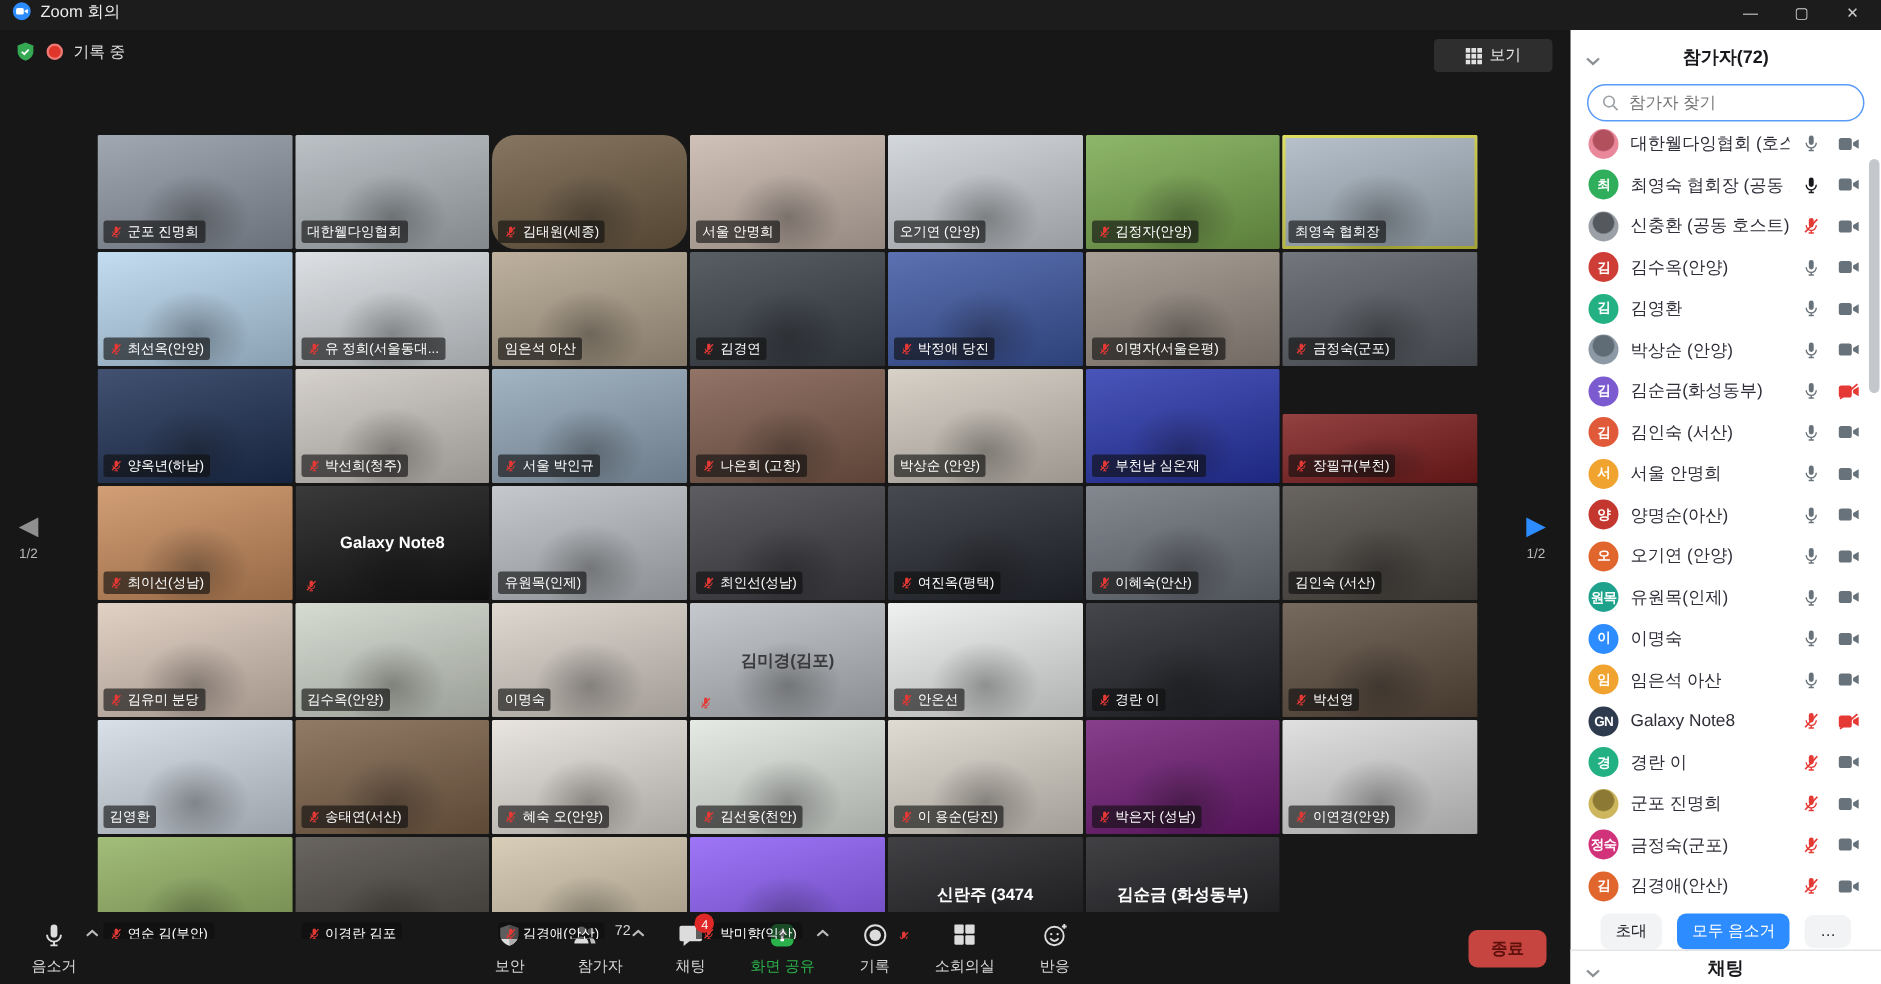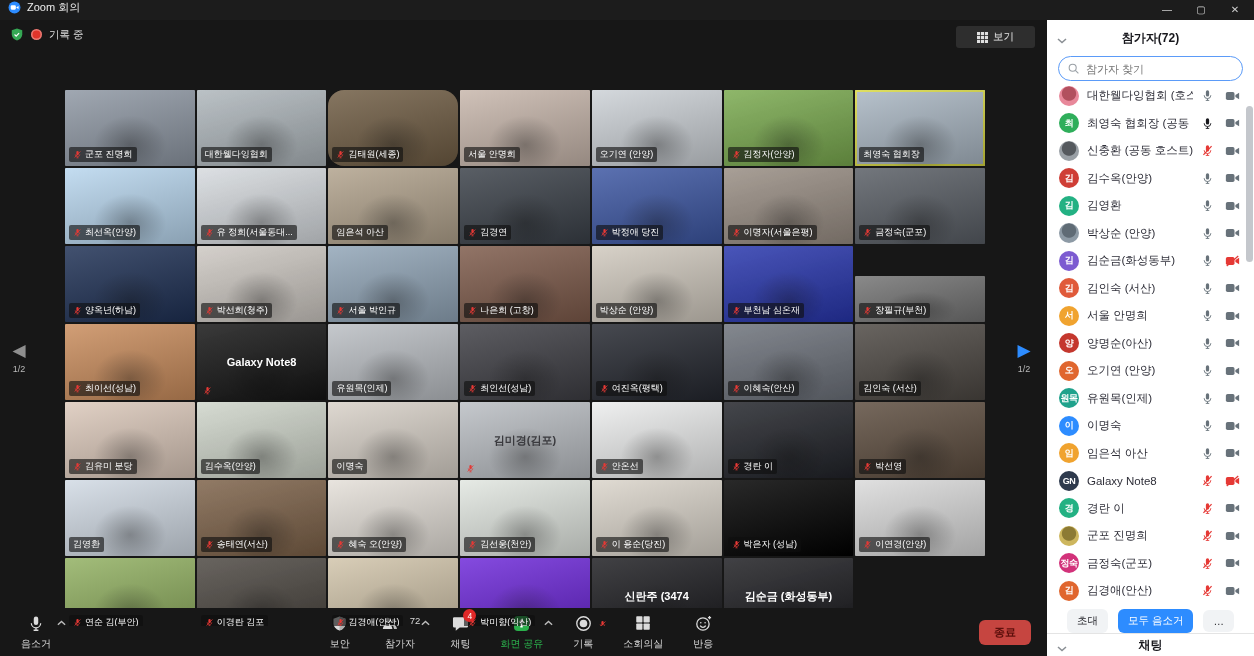--- a/index.html
+++ b/index.html
@@ -333,21 +333,21 @@
                 <svg width="9" height="9" viewBox="0 0 24 24" fill="currentColor">
                   <rect x="9" y="2.5" width="6" height="11.5" rx="3"></rect>
                   <path d="M5.8 11.5a6.2 6.2 0 0 0 12.4 0" fill="none" stroke="currentColor" stroke-width="1.7"></path>
                   <path d="M12 17.7V21M8.8 21h6.4" fill="none" stroke="currentColor" stroke-width="1.7"></path>
                   <path d="M4.5 20L19.5 4" stroke="currentColor" stroke-width="2.2" fill="none"></path>
                 </svg>
               </span>
               <span class="nm">부천남 심온재</span>
             </span>
           </div>
-          <div class="tile" style="background: #737373; margin-top: 30px;">
+          <div class="tile" style="background: #7f1d1d; margin-top: 30px;">
             <span class="chip">
               <span class="r" style="display: flex;">
                 <svg width="9" height="9" viewBox="0 0 24 24" fill="currentColor">
                   <rect x="9" y="2.5" width="6" height="11.5" rx="3"></rect>
                   <path d="M5.8 11.5a6.2 6.2 0 0 0 12.4 0" fill="none" stroke="currentColor" stroke-width="1.7"></path>
                   <path d="M12 17.7V21M8.8 21h6.4" fill="none" stroke="currentColor" stroke-width="1.7"></path>
                   <path d="M4.5 20L19.5 4" stroke="currentColor" stroke-width="2.2" fill="none"></path>
                 </svg>
               </span>
               <span class="nm">장필규(부천)</span>
@@ -549,21 +549,21 @@
                 <svg width="9" height="9" viewBox="0 0 24 24" fill="currentColor">
                   <rect x="9" y="2.5" width="6" height="11.5" rx="3"></rect>
                   <path d="M5.8 11.5a6.2 6.2 0 0 0 12.4 0" fill="none" stroke="currentColor" stroke-width="1.7"></path>
                   <path d="M12 17.7V21M8.8 21h6.4" fill="none" stroke="currentColor" stroke-width="1.7"></path>
                   <path d="M4.5 20L19.5 4" stroke="currentColor" stroke-width="2.2" fill="none"></path>
                 </svg>
               </span>
               <span class="nm">이 용순(당진)</span>
             </span>
           </div>
-          <div class="tile" style="background: #000000; padding-left: 28px;">
+          <div class="tile" style="background: #701a75; padding-left: 28px;">
             <span class="chip">
               <span class="r" style="display: flex;">
                 <svg width="9" height="9" viewBox="0 0 24 24" fill="currentColor">
                   <rect x="9" y="2.5" width="6" height="11.5" rx="3"></rect>
                   <path d="M5.8 11.5a6.2 6.2 0 0 0 12.4 0" fill="none" stroke="currentColor" stroke-width="1.7"></path>
                   <path d="M12 17.7V21M8.8 21h6.4" fill="none" stroke="currentColor" stroke-width="1.7"></path>
                   <path d="M4.5 20L19.5 4" stroke="currentColor" stroke-width="2.2" fill="none"></path>
                 </svg>
               </span>
               <span class="nm">박은자 (성남)</span>
@@ -614,21 +614,21 @@
                 <svg width="9" height="9" viewBox="0 0 24 24" fill="currentColor">
                   <rect x="9" y="2.5" width="6" height="11.5" rx="3"></rect>
                   <path d="M5.8 11.5a6.2 6.2 0 0 0 12.4 0" fill="none" stroke="currentColor" stroke-width="1.7"></path>
                   <path d="M12 17.7V21M8.8 21h6.4" fill="none" stroke="currentColor" stroke-width="1.7"></path>
                   <path d="M4.5 20L19.5 4" stroke="currentColor" stroke-width="2.2" fill="none"></path>
                 </svg>
               </span>
               <span class="nm">김경애(안산)</span>
             </span>
           </div>
-          <div class="tile" style="background: #6d28d9;">
+          <div class="tile" style="background: #8b5cf6;">
             <span class="chip">
               <span class="r" style="display: flex;">
                 <svg width="9" height="9" viewBox="0 0 24 24" fill="currentColor">
                   <rect x="9" y="2.5" width="6" height="11.5" rx="3"></rect>
                   <path d="M5.8 11.5a6.2 6.2 0 0 0 12.4 0" fill="none" stroke="currentColor" stroke-width="1.7"></path>
                   <path d="M12 17.7V21M8.8 21h6.4" fill="none" stroke="currentColor" stroke-width="1.7"></path>
                   <path d="M4.5 20L19.5 4" stroke="currentColor" stroke-width="2.2" fill="none"></path>
                 </svg>
               </span>
               <span class="nm">박미향(익산)</span>

